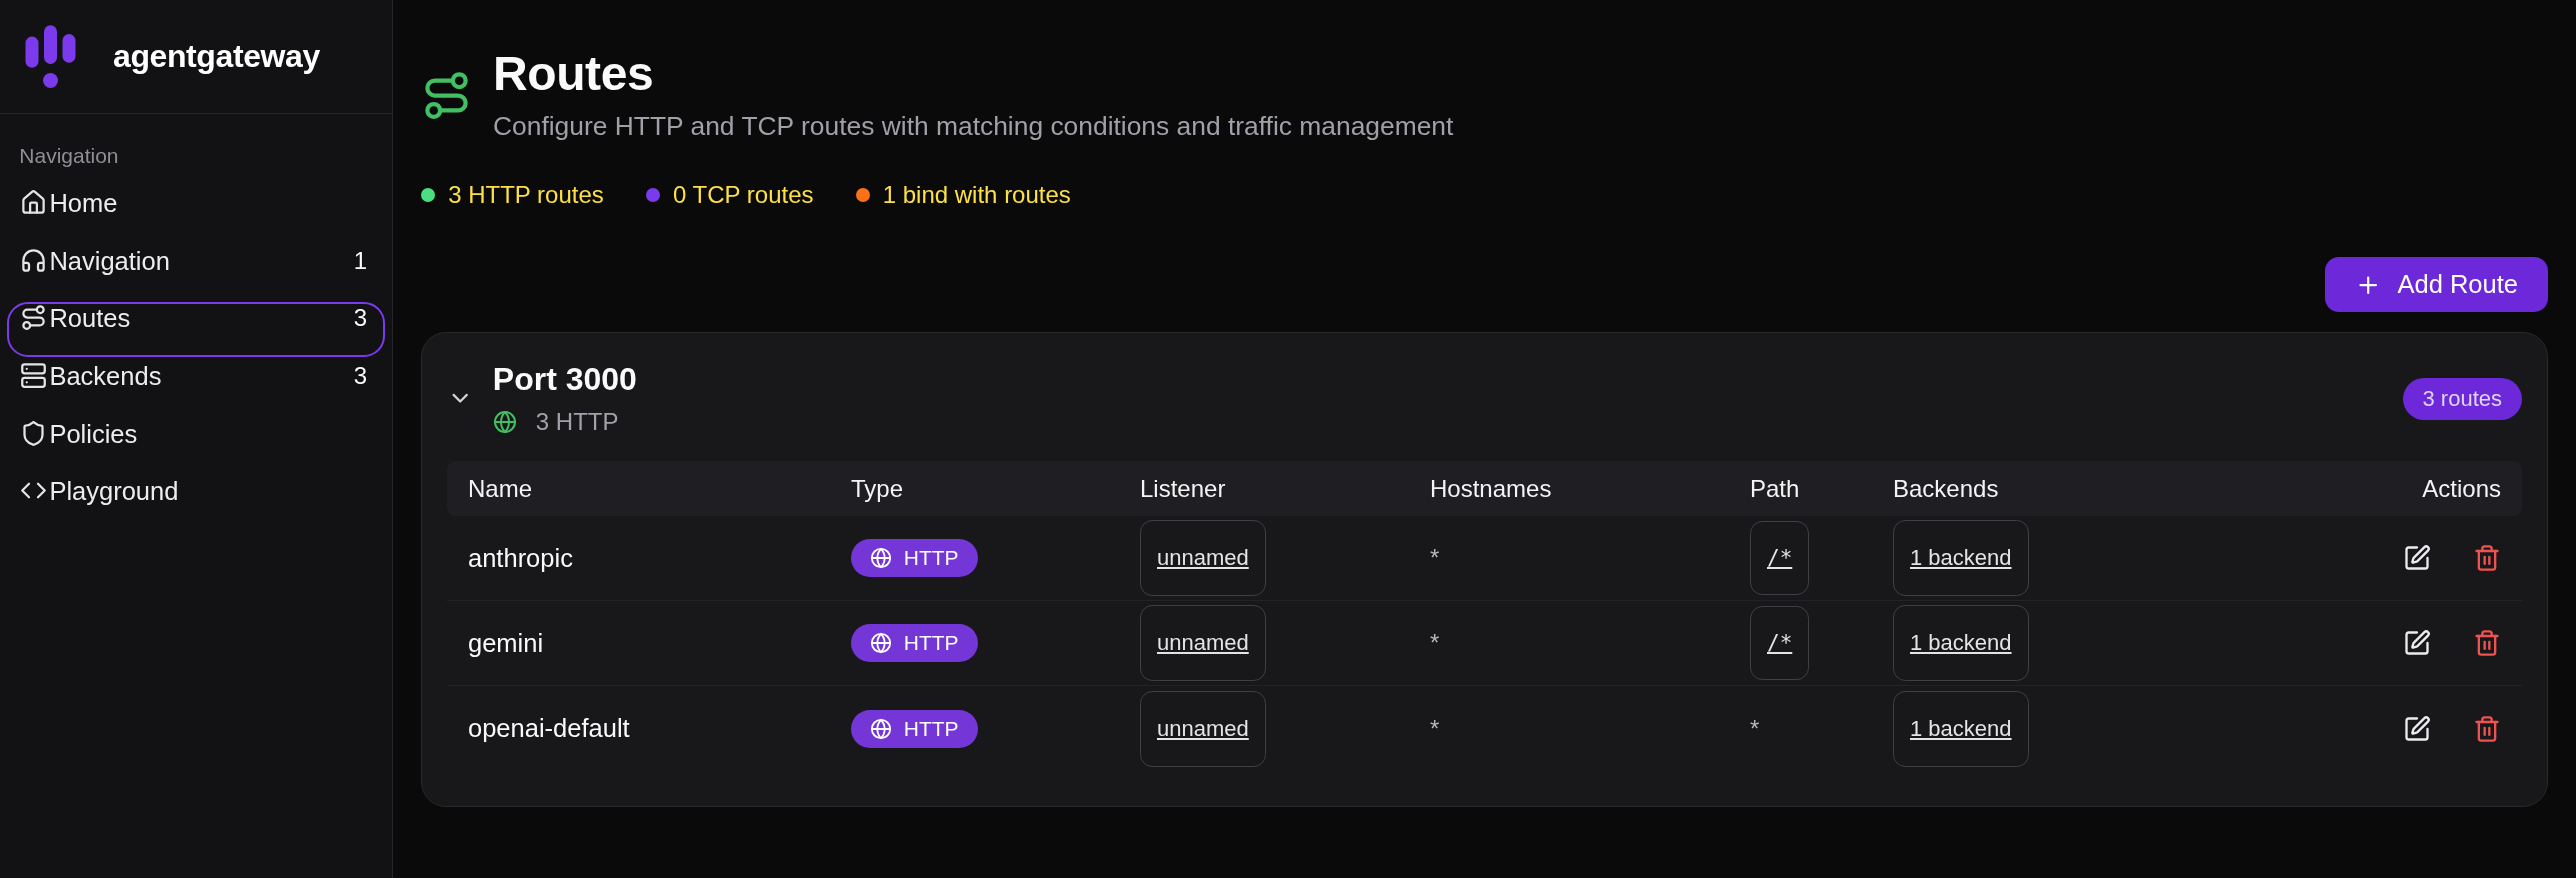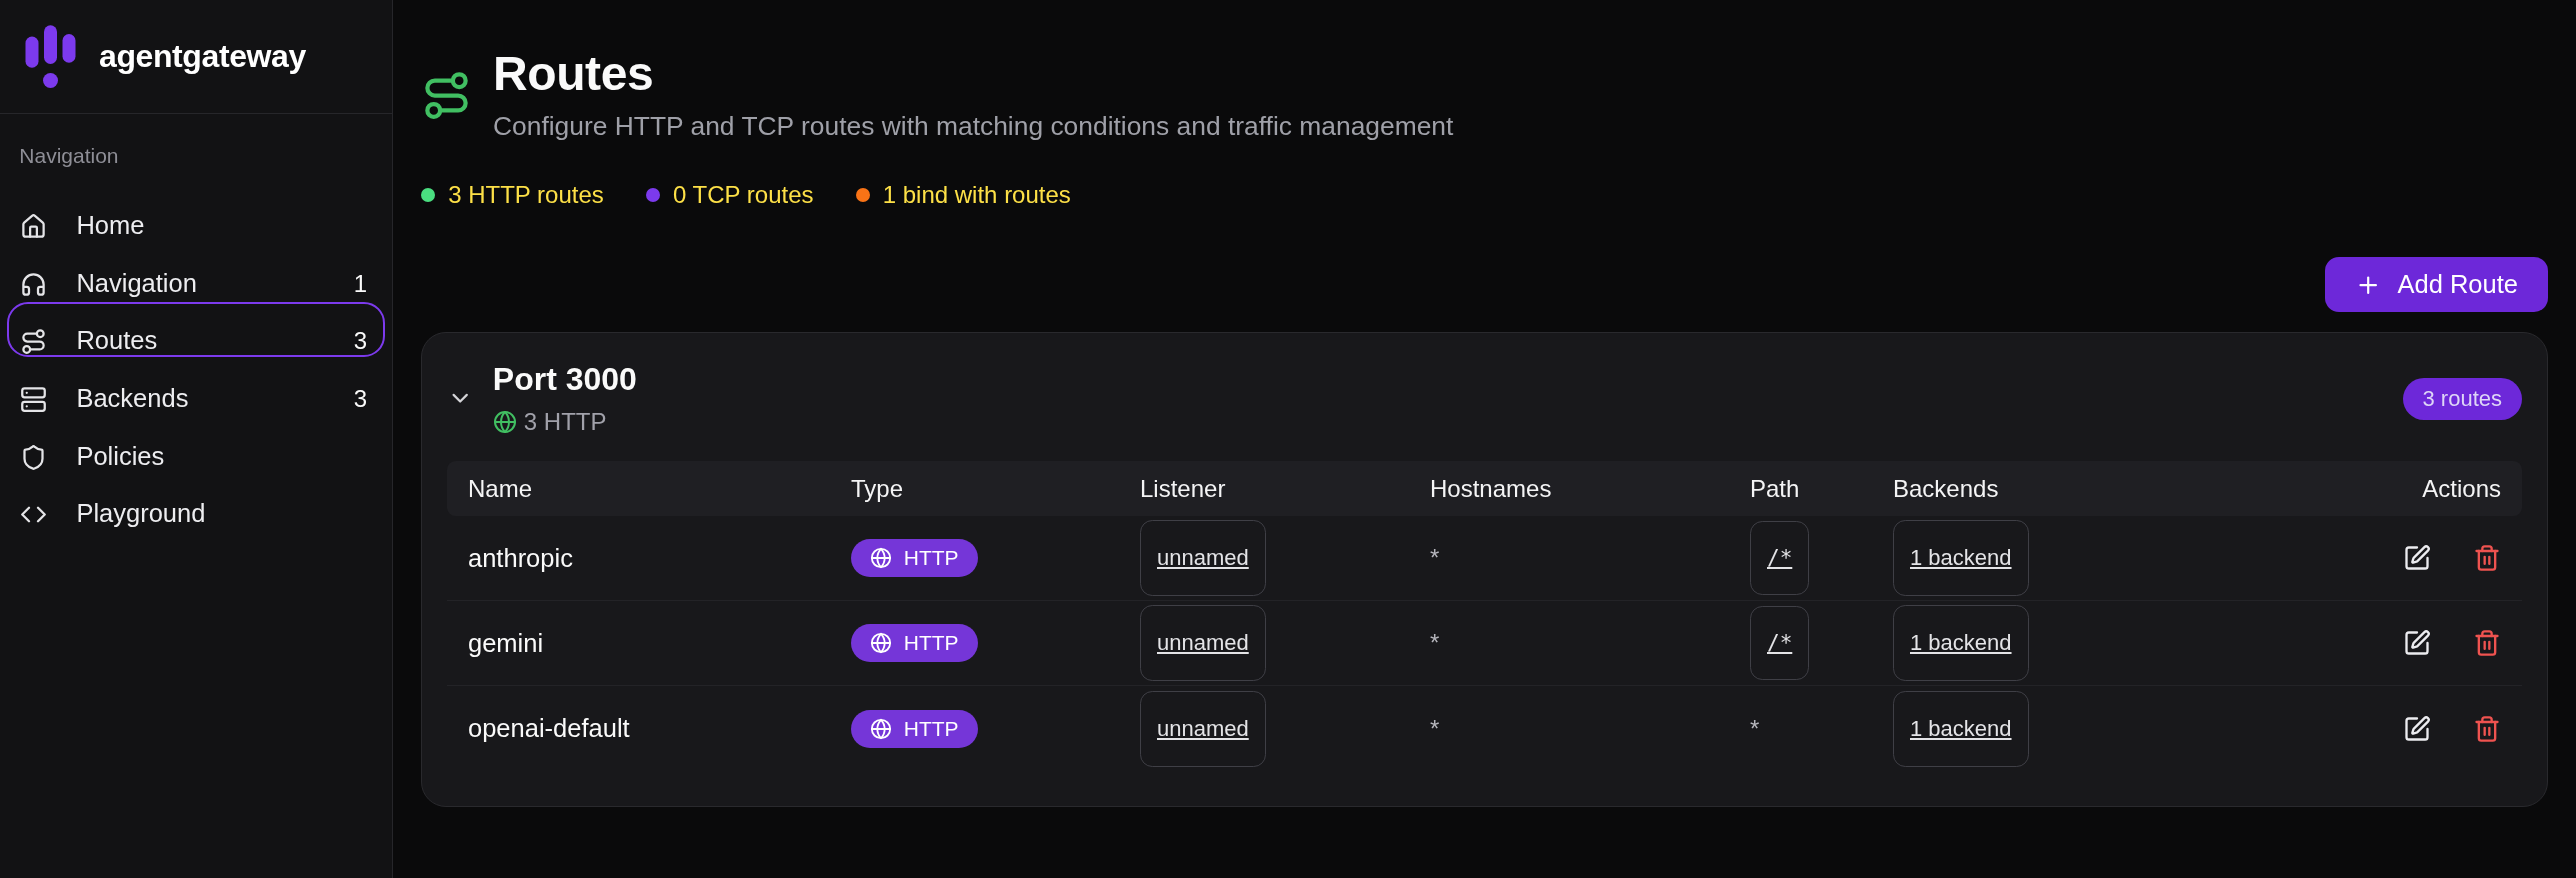--- a/index.html
+++ b/index.html
@@ -14,31 +14,31 @@
 
   
   .sidebar {
     width:393px; min-width:393px; height:100%;
     background:#121214;
     border-right:0.9px solid #26262a;
     display:flex; flex-direction:column;
   }
   .logo-row {
     height:114px;
-    display:flex; align-items:center; gap:23px;
+    display:flex; align-items:center; gap:37px;
     padding:0 25px;
     border-bottom:0.9px solid #26262a;
   }
   .logo-mark { width:51px; height:65px; }
   .logo-text { font-size:32px; font-weight:700; letter-spacing:-0.4px; color:#fff; }
 
   .nav { padding:17.6px 7px; }
   .nav-label { font-size:21px; color:#8e8e96; margin:12.3px 0 19.4px 12.3px; }
   .nav-item {
-    display:flex; align-items:flex-end; gap:29px;
+    display:flex; align-items:flex-start; gap:2px;
     height:55px; margin-bottom:2.6px;
     padding:0 16px 0 11.4px;
     border:2.6px solid transparent;
     border-radius:21px;
     font-size:25.5px; color:#ededf0;
     cursor:pointer;
   }
   .nav-item.active { border-color:#7c3aed; }
   .nav-item .nav-icon { width:27px; height:27px; color:#e4e4e7; }
   .nav-badge { margin-left:auto; font-size:24px; color:#fafafa; }
@@ -75,21 +75,21 @@
     padding:28px 25px 35px 25px;
   }
   .card-header { display:flex; align-items:center; }
   .collapse-btn {
     background:none; border:none; cursor:pointer;
     width:26.4px; height:26.4px; margin-right:19.4px; padding:0;
     color:#d4d4d8;
   }
   .collapse-btn svg { width:26.4px; height:26.4px; }
   .port-title { font-size:32px; font-weight:700; color:#fafafa; }
-  .port-sub { display:flex; align-items:center; gap:7px; margin-top:10.6px; }
+  .port-sub { display:flex; align-items:center; gap:19px; margin-top:10.6px; }
   .port-sub .globe-sm { width:24px; height:24px; color:#41bf62; }
   .port-sub-text { font-size:24px; color:#a1a1aa; }
   .routes-badge {
     margin-left:auto;
     background:#6d28d9; color:#ded5f7;
     font-size:22px;
     padding:8px 20px; border-radius:880px;
   }
 
   

